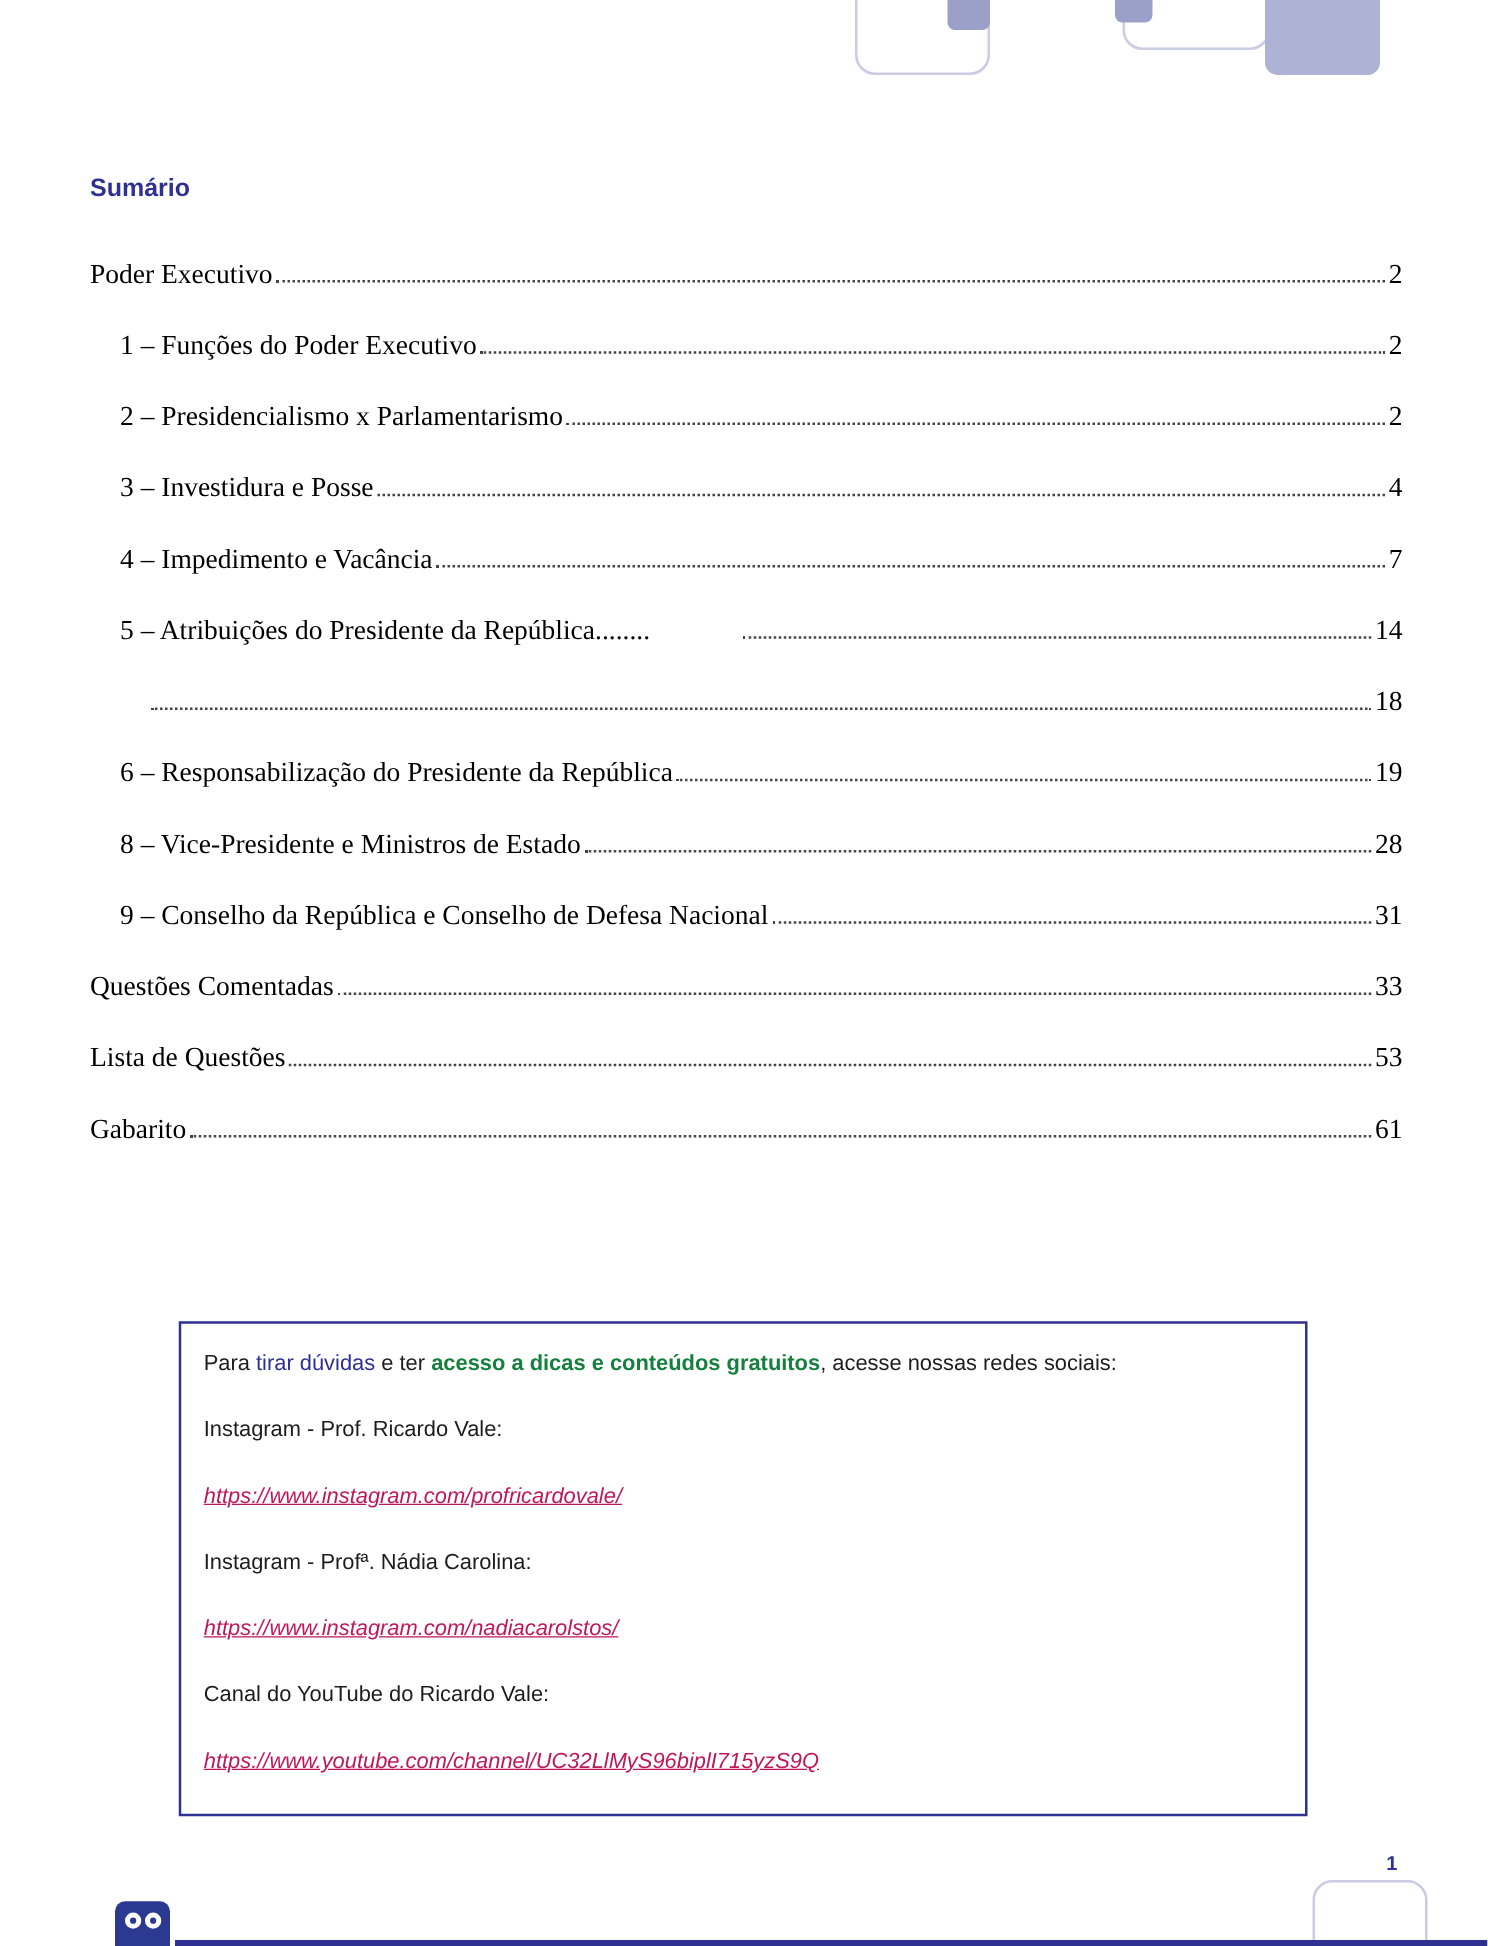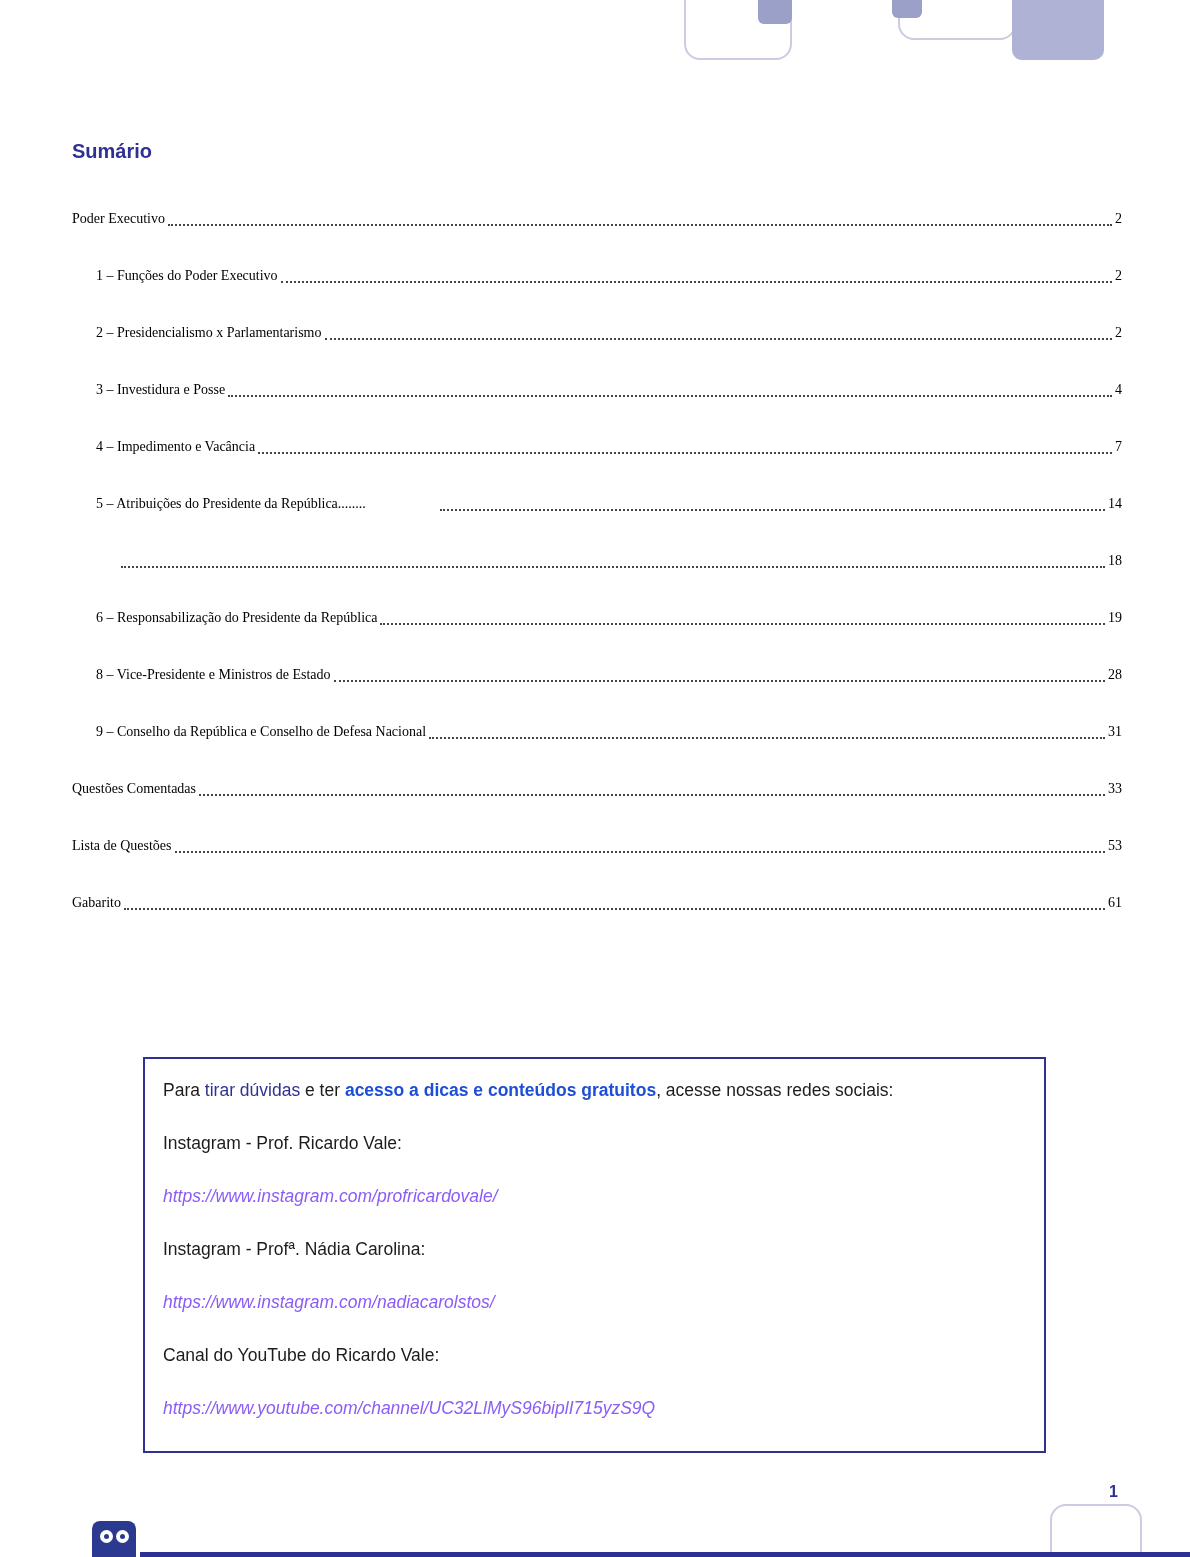--- a/index.html
+++ b/index.html
@@ -20,21 +20,21 @@
 
   
   .toc{position:absolute;left:72px;top:140px;width:1050px;}
   .toc-title{
     font-family:"Liberation Sans", sans-serif;
     font-weight:bold;font-size:20px;color:#2E3192;
     margin:0 0 44px 0;
   }
   .toc-entry{
     display:flex;align-items:flex-end;
-    font-size:14px;line-height:23px;
+    font-size:22px;line-height:23px;
     margin-bottom:34px;
     cursor:pointer;
   }
   .toc-entry .toc-label{white-space:nowrap;}
   .toc-entry .toc-dots{
     flex:1;
     border-bottom:2px dotted #444;
     margin:0 3px 4px 3px;
     min-width:20px;
   }
@@ -48,24 +48,25 @@
     position:absolute;left:143px;top:1057px;width:903px;
     box-sizing:border-box;
     border:2px solid #2E3192;
     padding:20px 18px 16px 18px;
     font-family:"Liberation Sans", sans-serif;
     font-size:17.5px;color:#1c1c1c;
   }
   .social-box p{margin:0 0 31px 0;line-height:22px;}
   .social-box p:last-child{margin-bottom:16px;}
   .hl-blue{color:#2E3192;font-weight:normal;}
-  .hl-red{color:#1d4ed8;font-weight:bold;}
+  .hl-red{color:#15803d;font-weight:bold;}
   .link{
-    color:#8b5cf6;
+    color:#be185d;
     font-style:italic;
+    text-decoration:underline;
     cursor:pointer;
   }
 
   
   .page-number{
     position:absolute;right:72px;top:1483px;
     font-family:"Liberation Sans", sans-serif;
     font-weight:bold;font-size:16px;color:#2E3192;
   }
   .footer-line{

